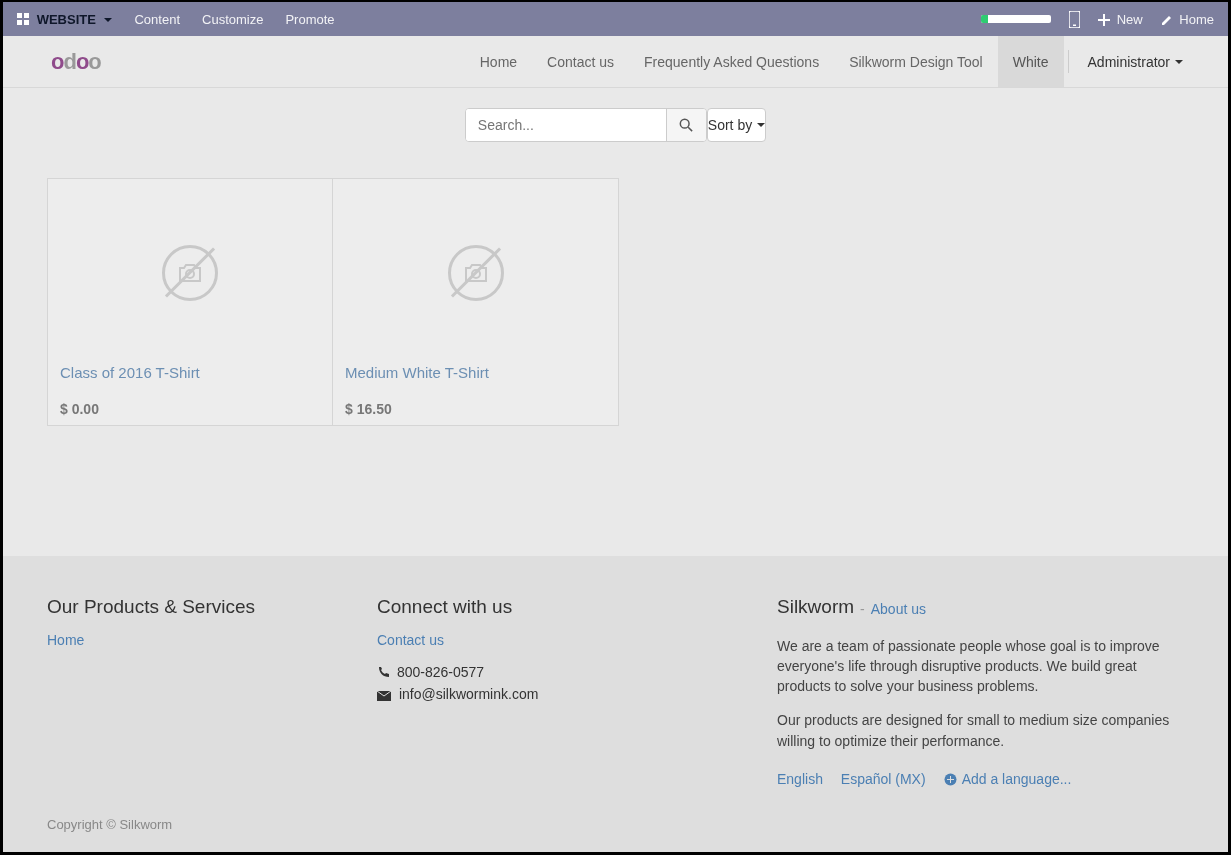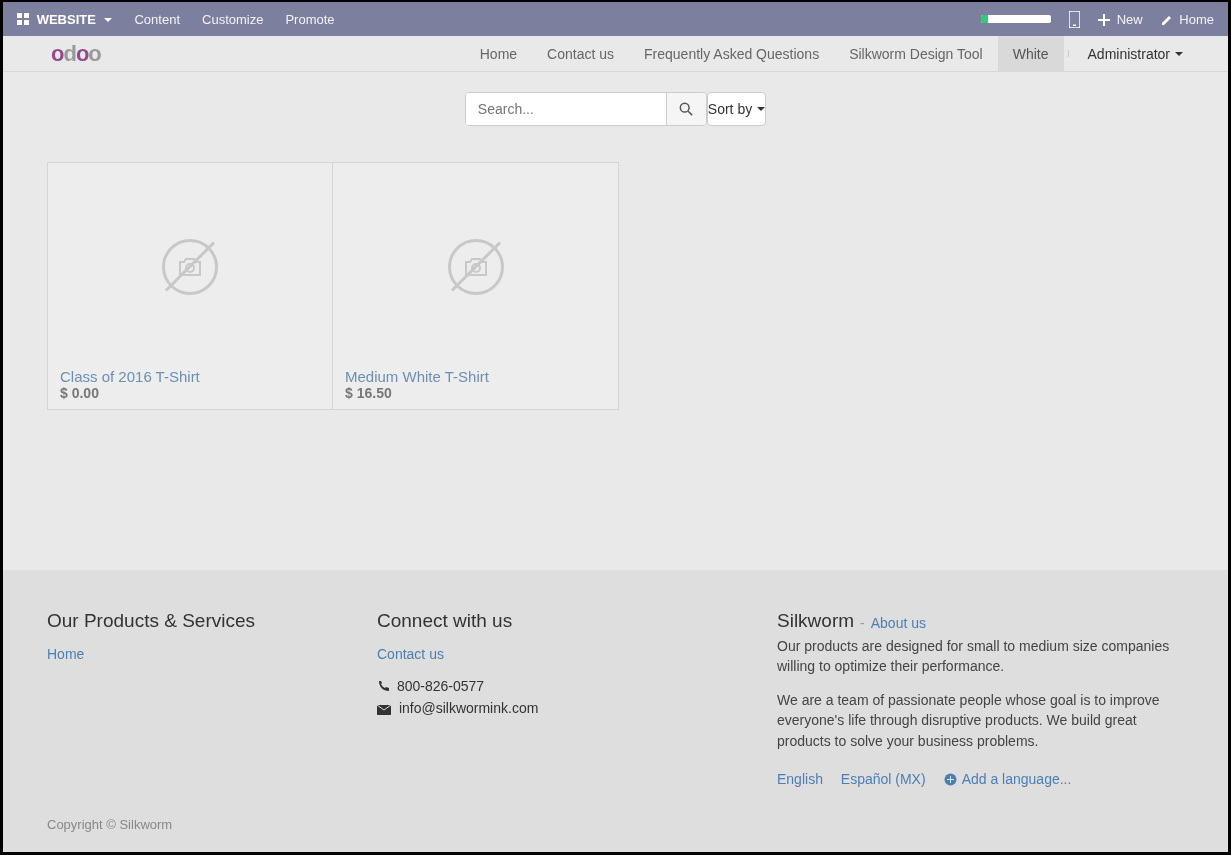--- a/index.html
+++ b/index.html
@@ -5,33 +5,33 @@
   *{box-sizing:border-box;margin:0;padding:0;}
   body{font-family:"Helvetica Neue",Helvetica,Arial,sans-serif;font-size:14px;color:#333;background:#000;overflow:hidden;}
   .frame{width:1231px;height:855px;background:#000;position:relative;}
   .inner{position:absolute;left:3px;right:3px;top:2px;bottom:3px;background:#e9e9e9;display:flex;flex-direction:column;}
 
   
   .topbar{height:34px;background:#7d7f9e;display:flex;align-items:center;color:#fff;font-size:13px;padding:0 14px;}
   .topbar .menu-left{display:flex;align-items:center;gap:22px;}
   .topbar .menu-right{margin-left:auto;display:flex;align-items:center;gap:18px;}
   .topbar a{color:rgba(255,255,255,0.9);text-decoration:none;cursor:pointer;}
-  .topbar .website-btn{color:#ffffff;font-weight:600;}
+  .topbar .website-btn{color:#0f172a;font-weight:600;}
   .progress-slot{width:70px;height:8px;background:#fff;border-radius:2px;overflow:hidden;position:relative;}
   .progress-slot .fill{position:absolute;left:0;top:0;bottom:0;width:10%;background:#2ecc71;}
   .caret-dn::after{content:"";display:inline-block;margin-left:5px;vertical-align:middle;border-top:4px solid currentColor;border-left:4px solid transparent;border-right:4px solid transparent;}
   .grid-ico{display:inline-block;width:12px;height:12px;position:relative;margin-right:4px;vertical-align:-1px;}
   .grid-ico span{position:absolute;width:5px;height:5px;background:#fff;}
   .grid-ico span:nth-child(1){left:0;top:0;}
   .grid-ico span:nth-child(2){right:0;top:0;}
   .grid-ico span:nth-child(3){left:0;bottom:0;}
   .grid-ico span:nth-child(4){right:0;bottom:0;}
 
   
-  .sitenav{background:#e9e9e9;border-bottom:1px solid #d8d8d8;height:36px;display:flex;align-items:center;padding:0 30px 0 48px;}
+  .sitenav{background:#e9e9e9;border-bottom:1px solid #d8d8d8;height:52px;display:flex;align-items:center;padding:0 30px 0 48px;}
   .logo{font-weight:600;font-size:22px;letter-spacing:-1px;}
   .logo .o1{color:#8f4b8b;}
   .logo .o2{color:#999;}
   .nav-items{margin-left:auto;display:flex;align-items:stretch;height:100%;}
   .nav-items a{display:flex;align-items:center;padding:0 15px;color:#666;text-decoration:none;font-size:14px;cursor:pointer;}
   .nav-items a.active{background:#d9d9d9;color:#555;}
   .nav-items .divider{width:1px;background:#ccc;margin:14px 4px;}
   .nav-items a.admin{color:#333;}
 
   
@@ -43,21 +43,21 @@
   .sort-btn{height:34px;border:1px solid #ccc;border-radius:4px;background:#fff;padding:0 0;display:flex;align-items:center;cursor:pointer;color:#333;}
 
   .grid{display:flex;}
   .card{width:286px;height:248px;border:1px solid #d5d5d5;background:#ededed;padding:8px 12px;display:flex;flex-direction:column;}
   .card + .card{border-left:none;}
   .imgslot{flex:1;display:flex;align-items:center;justify-content:center;}
   .noimg{width:56px;height:56px;border-radius:50%;border:3px solid #c8c8c8;display:flex;align-items:center;justify-content:center;position:relative;}
   .noimg svg{fill:#c8c8c8;}
   .noimg .slash{position:absolute;width:68px;height:3px;background:#c8c8c8;transform:rotate(-45deg);}
   .card .title{color:#6c8fb3;font-size:15px;margin-top:6px;}
-  .card .price{color:#777;font-weight:600;margin-top:0;}
+  .card .price{color:#777;font-weight:600;margin-top:20px;}
 
   
   .footer{background:#dedede;padding:40px 44px 20px 44px;color:#333;font-size:14px;}
   .cols{display:flex;gap:40px;}
   .col h3{font-size:19px;font-weight:500;margin-bottom:14px;color:#333;}
   .col a{color:#4b7fb3;text-decoration:none;}
   .col p{margin-bottom:14px;line-height:1.45;color:#444;}
   .col .contact-line{margin:6px 0;color:#333;}
   .col1{width:290px;}
   .col2{width:360px;}
@@ -195,22 +195,22 @@
               </svg>
           <span>info@silkwormink.com</span>
         </div>
       </div>
       <div class="col col3">
         <div class="about-h">
           <h3 style="margin-bottom:4px">Silkworm</h3>
           <span class="dash">-</span>
           <a>About us</a>
         </div>
+        <p style="margin-top:14px">We are a team of passionate people whose goal is to improve everyone's life through disruptive products. We build great products to solve your business problems.</p>
         <p>Our products are designed for small to medium size companies willing to optimize their performance.</p>
-        <p style="margin-top:14px">We are a team of passionate people whose goal is to improve everyone's life through disruptive products. We build great products to solve your business problems.</p>
         <div class="langs">
           <span>English</span>
           <span>Español (MX)</span>
           <a>
             <svg style="display:inline-block;vertical-align:-2px;margin-right:2px" width="13" height="13" viewBox="0 0 13 13">
                   <circle cx="6.5" cy="6.5" r="6" fill="#4b7fb3"></circle>
                   <path d="M6 3h1v7H6zM3 6h7v1H3z" fill="#dedede"></path>
                 </svg>
             <span>Add a language...</span>
           </a>

